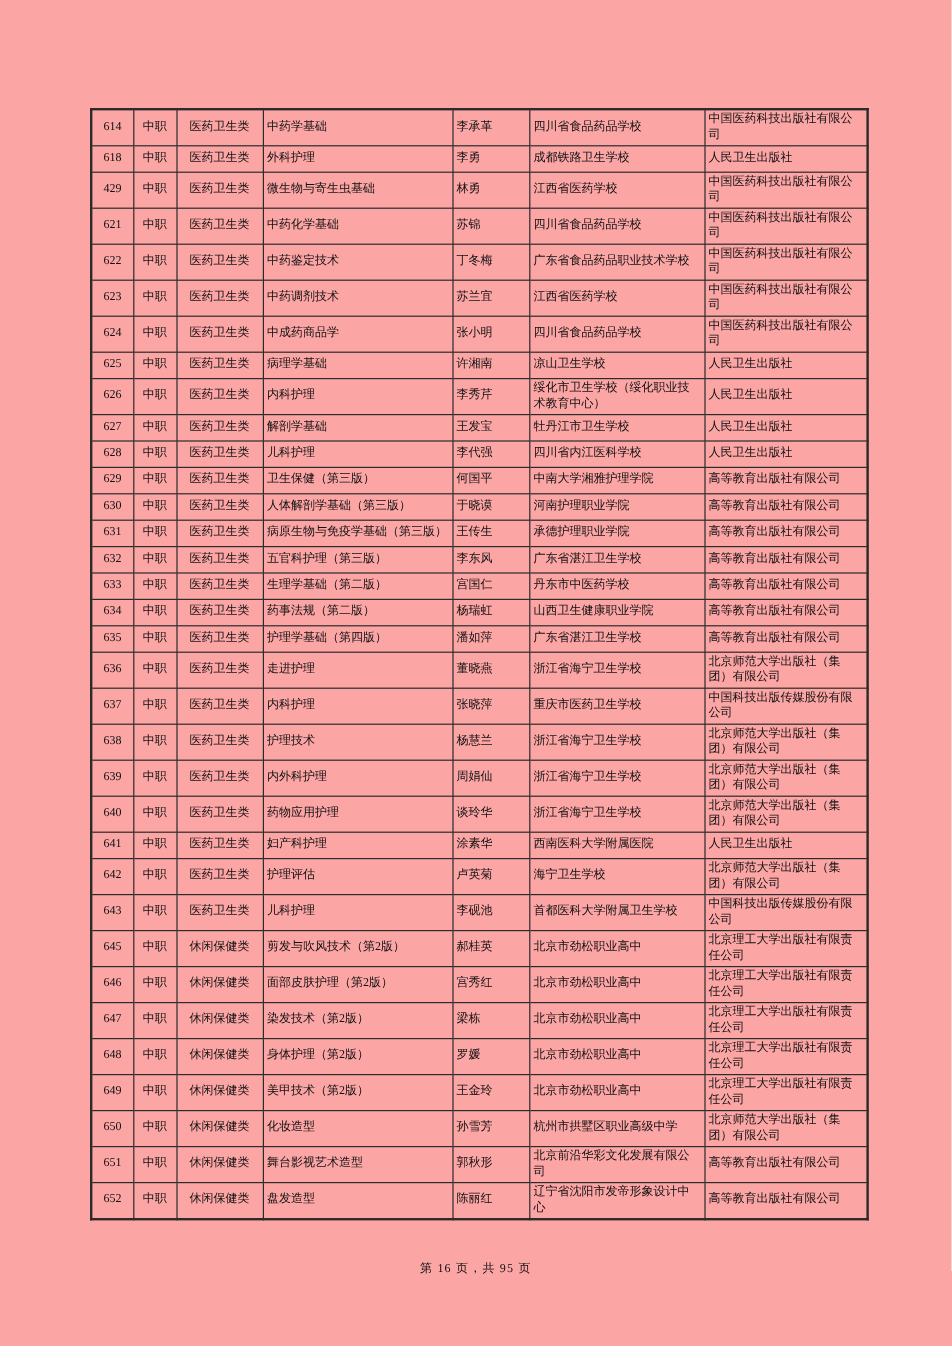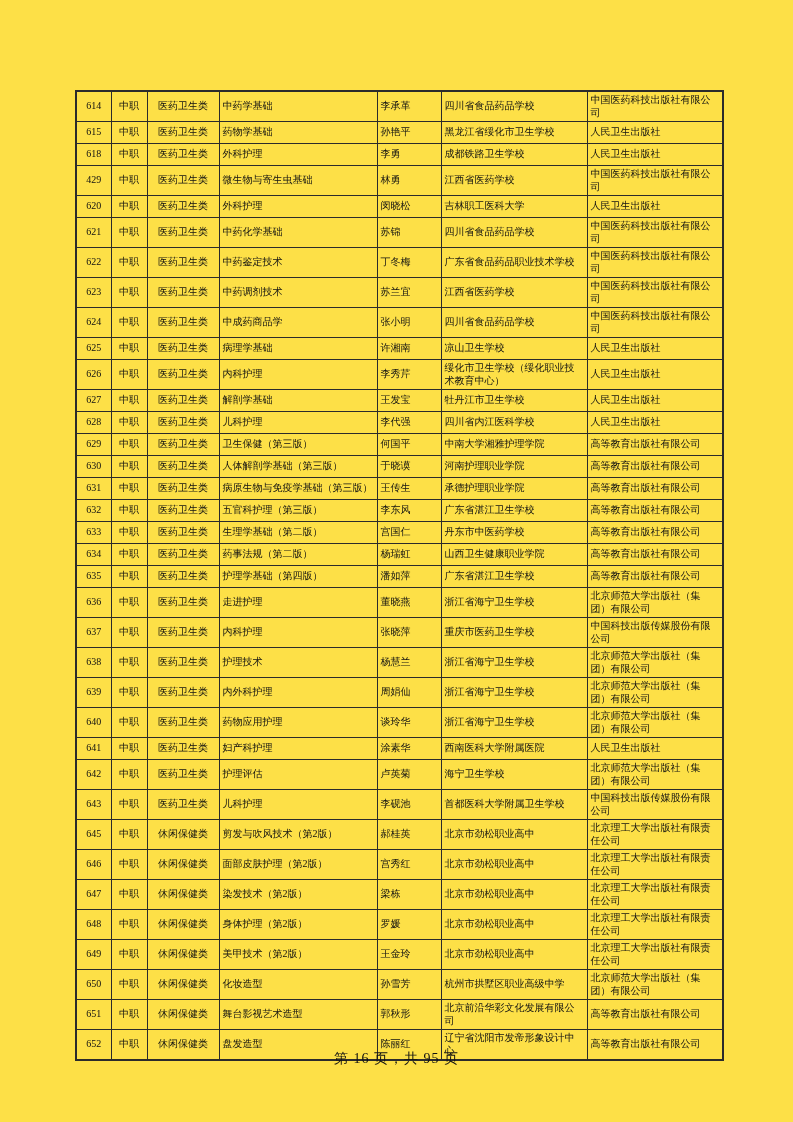--- a/index.html
+++ b/index.html
@@ -4,21 +4,21 @@
 <style>
   html, body {
     margin: 0;
     padding: 0;
     background: #ffffff;
   }
   .page {
     position: relative;
     width: 793px;
     height: 1122px;
-    background: #fde047;
+    background: #fca5a5;
     overflow: hidden;
     font-family: "Liberation Serif", serif;
     color: #111111;
   }
   .table-wrap {
     position: absolute;
     left: 75px;
     top: 90px;
     width: 647px;
   }
@@ -39,21 +39,21 @@
     overflow: hidden;
   }
   td.c-center { text-align: center; }
   td.c-left   { text-align: left; }
   .footer {
     position: absolute;
     left: 0;
     top: 1050px;
     width: 793px;
     text-align: center;
-    font-size: 14px;
+    font-size: 10px;
     color: #111111;
     letter-spacing: 1px;
   }
 </style>
 </head>
 <body>
 
 <div class="page">
 
   <div class="table-wrap">
@@ -71,54 +71,36 @@
           <tr>
             <td class="c-center">614</td>
             <td class="c-center">中职</td>
             <td class="c-center">医药卫生类</td>
             <td class="c-left">中药学基础</td>
             <td class="c-left">李承革</td>
             <td class="c-left">四川省食品药品学校</td>
             <td class="c-left">中国医药科技出版社有限公司</td>
           </tr>
           <tr>
-            <td class="c-center">615</td>
-            <td class="c-center">中职</td>
-            <td class="c-center">医药卫生类</td>
-            <td class="c-left">药物学基础</td>
-            <td class="c-left">孙艳平</td>
-            <td class="c-left">黑龙江省绥化市卫生学校</td>
-            <td class="c-left">人民卫生出版社</td>
-          </tr>
-          <tr>
             <td class="c-center">618</td>
             <td class="c-center">中职</td>
             <td class="c-center">医药卫生类</td>
             <td class="c-left">外科护理</td>
             <td class="c-left">李勇</td>
             <td class="c-left">成都铁路卫生学校</td>
             <td class="c-left">人民卫生出版社</td>
           </tr>
           <tr>
             <td class="c-center">429</td>
             <td class="c-center">中职</td>
             <td class="c-center">医药卫生类</td>
             <td class="c-left">微生物与寄生虫基础</td>
             <td class="c-left">林勇</td>
             <td class="c-left">江西省医药学校</td>
             <td class="c-left">中国医药科技出版社有限公司</td>
-          </tr>
-          <tr>
-            <td class="c-center">620</td>
-            <td class="c-center">中职</td>
-            <td class="c-center">医药卫生类</td>
-            <td class="c-left">外科护理</td>
-            <td class="c-left">闵晓松</td>
-            <td class="c-left">吉林职工医科大学</td>
-            <td class="c-left">人民卫生出版社</td>
           </tr>
           <tr>
             <td class="c-center">621</td>
             <td class="c-center">中职</td>
             <td class="c-center">医药卫生类</td>
             <td class="c-left">中药化学基础</td>
             <td class="c-left">苏锦</td>
             <td class="c-left">四川省食品药品学校</td>
             <td class="c-left">中国医药科技出版社有限公司</td>
           </tr>

